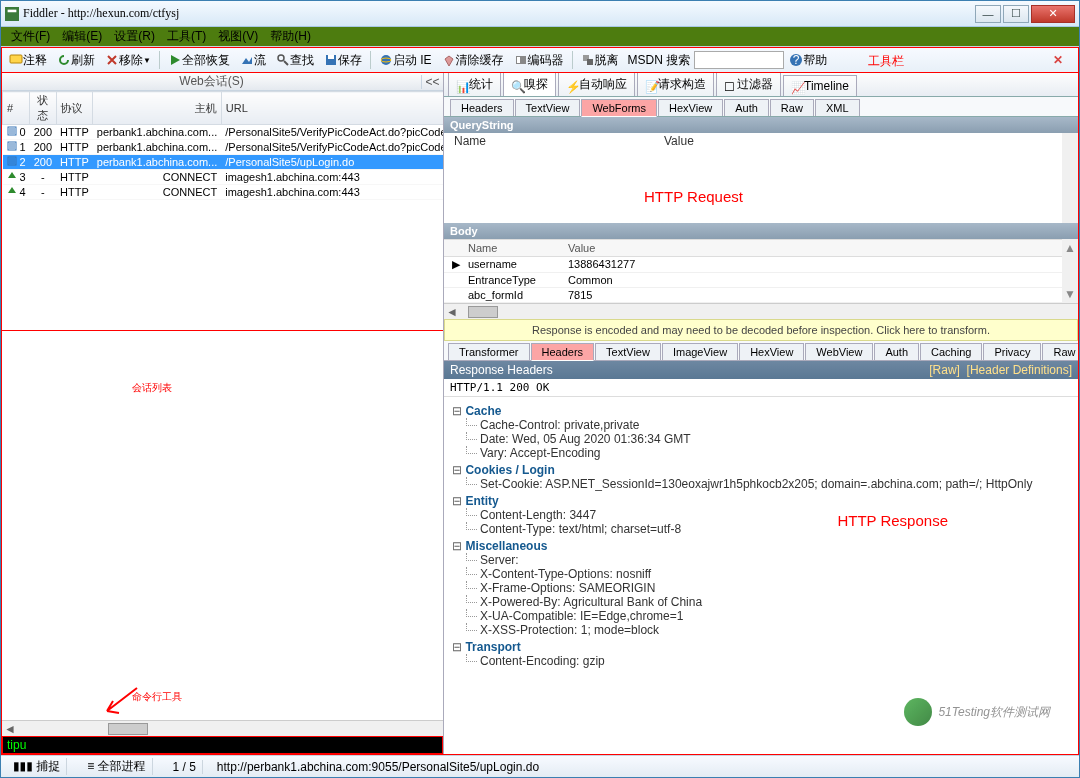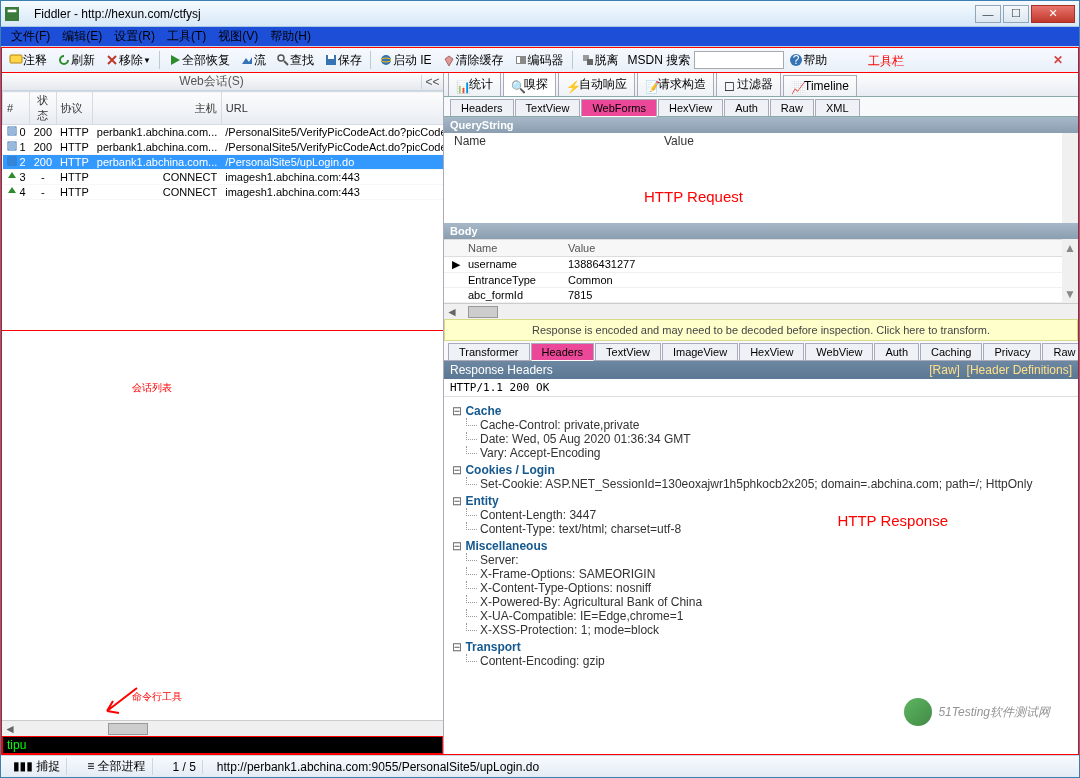--- a/index.html
+++ b/index.html
@@ -1,23 +1,23 @@
 <!DOCTYPE html>
 <html><head>
 <meta charset="utf-8">
 <style>
 * { margin:0; padding:0; box-sizing:border-box; font-family:"Microsoft YaHei",Tahoma,sans-serif; font-size:12px; }
 body { background:#f0f0f0; width:1080px; height:778px; overflow:hidden; position:relative; }
 .window { border:1px solid #3c7fb1; background:#fff; width:100%; height:100%; display:flex; flex-direction:column; }
 .titlebar { background:linear-gradient(#f5faff,#d7e8f7); height:26px; display:flex; align-items:center; padding:0 4px; border-bottom:1px solid #a7c8e4; }
-.titlebar .title { flex:1; padding-left:15px; color:#000; }
+.titlebar .title { flex:1; padding-left:4px; color:#000;font-family:Liberation Serif, serif; }
 .winbtns { display:flex; gap:2px; }
 .winbtn { width:26px; height:18px; border:1px solid #8fa7b8; background:linear-gradient(#f4f8fc,#dce7f0); display:flex; align-items:center; justify-content:center; color:#344; font-size:11px; cursor:pointer; }
 .winbtn.close { background:linear-gradient(#e9746d,#c0392b); color:#fff; border-color:#a63027; width:44px; }
-.menubar { background:#1d4ed8; height:20px; display:flex; align-items:center; padding:0 4px; border-bottom:1px solid #c8d4e0; }
+.menubar { background:#4d7c0f; height:20px; display:flex; align-items:center; padding:0 4px; border-bottom:1px solid #c8d4e0; }
 .menubar span { padding:2px 6px; cursor:pointer; }
 .toolbar { background:linear-gradient(#f7faff,#e8f0f8); height:26px; display:flex; align-items:center; padding:0 2px; border-bottom:1px solid #c8d4e0; border:1px solid red; position:relative; }
 .tbtn { display:flex; align-items:center; padding:2px 5px; cursor:pointer; gap:0; white-space:nowrap; }
 .ticon { width:14px; height:14px; display:inline-block; }
 .sep { width:1px; height:18px; background:#bcc; margin:0 3px; }
 .searchbox { border:1px solid #aaa; height:18px; width:90px; background:#fff; }
 .tb-label { color:red; position:absolute; right:174px; top:5px; }
 .tb-x { width:20px; text-align:center; color:#d94442; font-weight:bold; cursor:pointer; margin-left:auto; margin-right:8px;}
 .main { flex:1; display:flex; overflow:hidden; border:1px solid red; border-top:none;}
 .left { width:442px; display:flex; flex-direction:column; border-right:1px solid #aab; }
@@ -33,21 +33,21 @@
 .anno { color:red; font-size:10px; position:absolute; }
 .left-bottom { height:18px; background:#000; color:#0f0; border:1px solid red; display:flex; align-items:center; padding:0 4px; font-family:monospace; }
 .hscroll { height:16px; background:#f0f0f0; border-top:1px solid #ccc; display:flex; align-items:center; }
 .hscroll .thumb { width:40px; height:12px; background:#cdcdcd; margin-left:90px; border:1px solid #999; }
 .right { flex:1; display:flex; flex-direction:column; min-width:0; }
 .righttabs { background:linear-gradient(#fdfdfd,#e8edf3); height:24px; display:flex; align-items:flex-end; border-bottom:1px solid #8aa; padding-left:4px; gap:2px; }
 .rtab { padding:3px 7px; border:1px solid #aab; border-bottom:none; background:linear-gradient(#fdfdfd,#eef2f6); cursor:pointer; display:flex; gap:3px; align-items:center; font-size:11px; }
 .rtab.active { background:#fff; }
 .subtabs { display:flex; border-bottom:1px solid #8aa; background:#f7f9fb; height:20px; align-items:flex-end; padding-left:6px; gap:1px; }
 .stab { padding:2px 10px; border:1px solid #aab; border-bottom:none; background:#eef2f6; font-size:11px; cursor:pointer; }
-.stab.active { background:#ec4899; border-bottom:1px solid #fff; margin-bottom:-1px; }
+.stab.active { background:#fca5a5; border-bottom:1px solid #fff; margin-bottom:-1px; }
 .panel-hdr { background:linear-gradient(#a7b8c8,#8a9eb0); color:#fff; padding:2px 6px; font-weight:bold; font-size:11px; }
 .kv { display:flex; padding:1px 10px; font-size:11px; }
 .kv .k { width:90px; color:#333; }
 .kv .v { color:#333; }
 .body-grid { background:#fff; }
 .body-grid .hdr { display:flex; background:#f7f7f7; border-top:1px solid #ddd; border-bottom:1px solid #ddd; }
 .body-grid .hdr div { padding:2px 8px; font-size:11px; color:#555; }
 .body-grid .row { display:flex; border-bottom:1px solid #f0f0f0; }
 .body-grid .row div { padding:1px 8px; font-size:11px; }
 .body-grid .c1 { width:100px; }
@@ -380,22 +380,22 @@
           <div class="item">Cache-Control: private,private</div>
           <div class="item">Date: Wed, 05 Aug 2020 01:36:34 GMT</div>
           <div class="item">Vary: Accept-Encoding</div>
           <div class="group">Cookies / Login</div>
           <div class="item">Set-Cookie: ASP.NET_SessionId=130eoxajwr1h5phkocb2x205; domain=.abchina.com; path=/; HttpOnly</div>
           <div class="group">Entity</div>
           <div class="item">Content-Length: 3447</div>
           <div class="item">Content-Type: text/html; charset=utf-8</div>
           <div class="group">Miscellaneous</div>
           <div class="item">Server:</div>
+          <div class="item">X-Content-Type-Options: nosniff</div>
           <div class="item">X-Frame-Options: SAMEORIGIN</div>
-          <div class="item">X-Content-Type-Options: nosniff</div>
           <div class="item">X-Powered-By: Agricultural Bank of China</div>
           <div class="item">X-UA-Compatible: IE=Edge,chrome=1</div>
           <div class="item">X-XSS-Protection: 1; mode=block</div>
           <div class="group">Transport</div>
           <div class="item">Content-Encoding: gzip</div>
         </div>
     </div>
   </div>
 
   <div class="statusbar">

